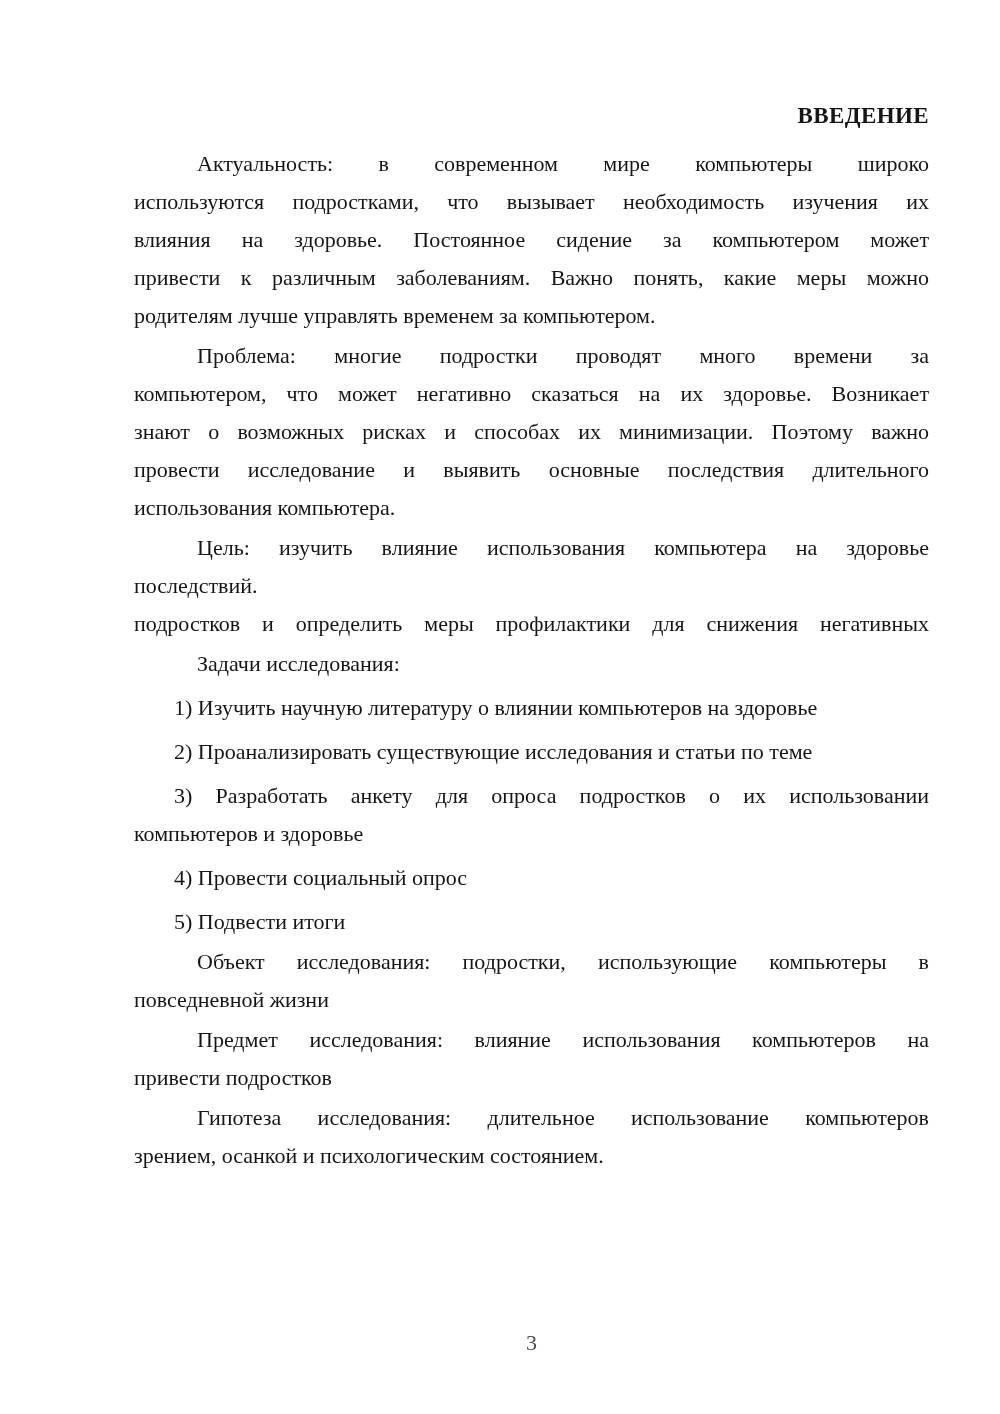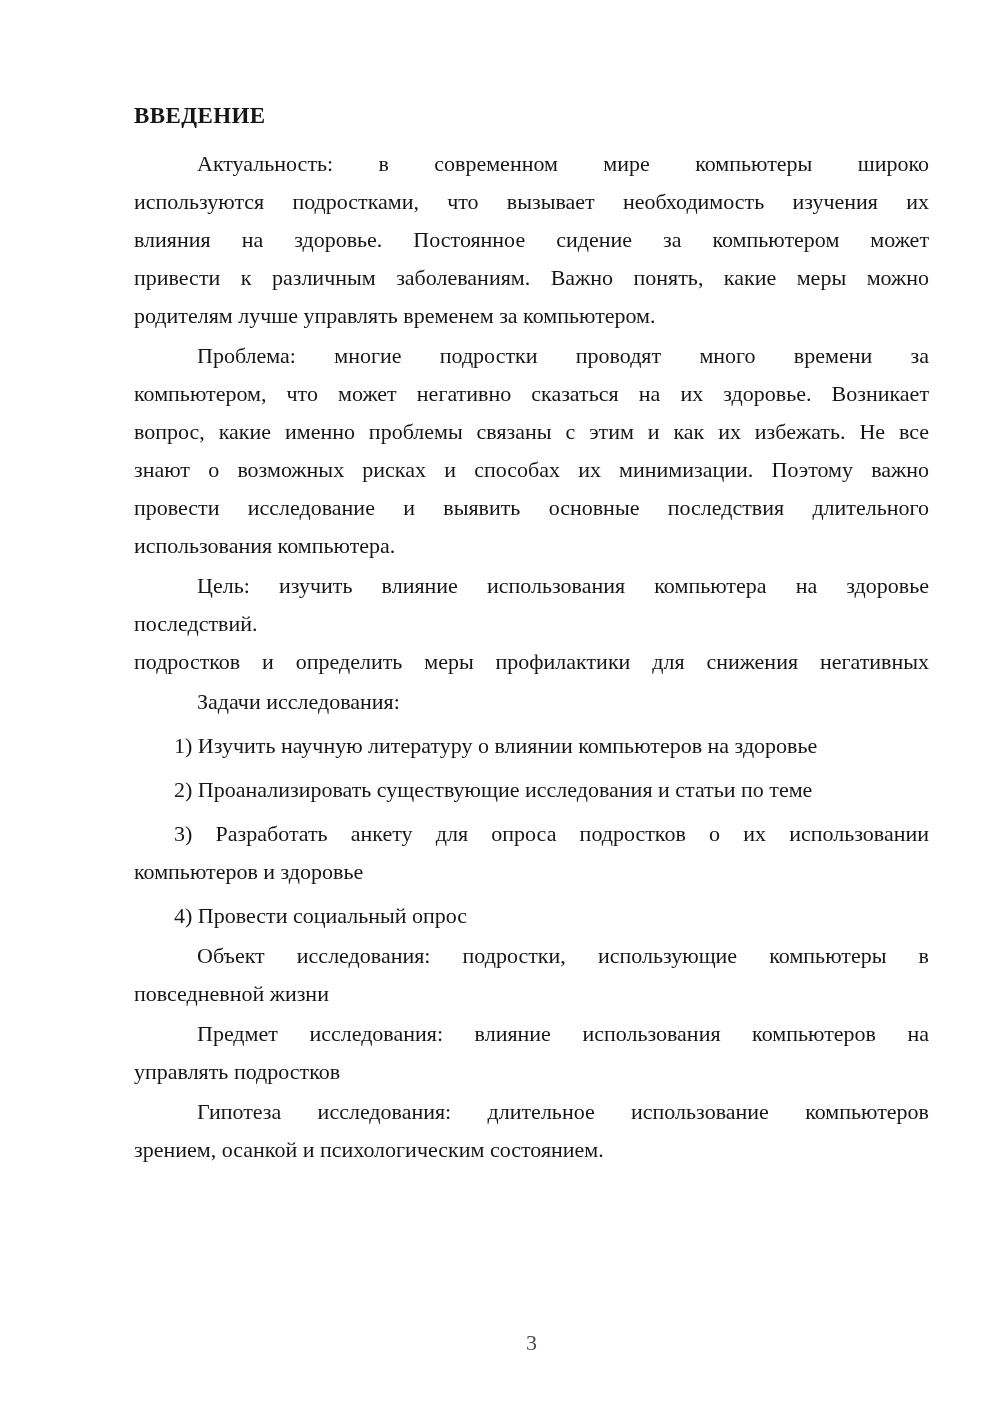--- a/index.html
+++ b/index.html
@@ -18,21 +18,21 @@
   }
   .content {
     position: absolute;
     left: 134px;
     top: 97px;
     width: 795px;
   }
   .title {
     font-size: 23px;
     font-weight: bold;
-    text-align: left;
+    text-align: right;
     line-height: 38px;
     margin: 0 0 10px 0;
     letter-spacing: 0.4px;
   }
   .para {
     font-size: 22px;
     margin: 0 0 2px 0;
   }
   .ln {
     line-height: 38px;
@@ -75,21 +75,20 @@
         <div class="ln jl">Актуальность: в современном мире компьютеры широко</div>
         <div class="ln jl">используются подростками, что вызывает необходимость изучения их</div>
         <div class="ln jl">влияния на здоровье. Постоянное сидение за компьютером может</div>
         <div class="ln jl">привести к различным заболеваниям. Важно понять, какие меры можно</div>
         <div class="ln">родителям лучше управлять временем за компьютером.</div>
       </div>
 
     <div class="para">
         <div class="ln jl">Проблема: многие подростки проводят много времени за</div>
         <div class="ln jl">компьютером, что может негативно сказаться на их здоровье. Возникает</div>
-        <div class="ln jl">вопрос, какие именно проблемы связаны с этим и как их избежать. Не все</div>
         <div class="ln jl">знают о возможных рисках и способах их минимизации. Поэтому важно</div>
         <div class="ln jl">провести исследование и выявить основные последствия длительного</div>
         <div class="ln">использования компьютера.</div>
       </div>
 
     <div class="para">
         <div class="ln jl">Цель: изучить влияние использования компьютера на здоровье</div>
         <div class="ln">последствий.</div>
         <div class="ln jl">подростков и определить меры профилактики для снижения негативных</div>
       </div>
@@ -108,29 +107,32 @@
 
     <div class="para task">
         <div class="ln jl">3) Разработать анкету для опроса подростков о их использовании</div>
         <div class="ln">компьютеров и здоровье</div>
       </div>
 
     <div class="para task">
         <div class="ln">4) Провести социальный опрос</div>
       </div>
 
+    <div class="para task">
+        <div class="ln">5) Подвести итоги</div>
+      </div>
 
     <div class="para">
         <div class="ln jl">Объект исследования: подростки, использующие компьютеры в</div>
         <div class="ln">повседневной жизни</div>
       </div>
 
     <div class="para">
         <div class="ln jl">Предмет исследования: влияние использования компьютеров на</div>
-        <div class="ln">управлять подростков</div>
+        <div class="ln">привести подростков</div>
       </div>
 
     <div class="para">
         <div class="ln jl">Гипотеза исследования: длительное использование компьютеров</div>
         <div class="ln">зрением, осанкой и психологическим состоянием.</div>
       </div>
   </div>
 
   <div class="page-number">3</div>
 </div>

